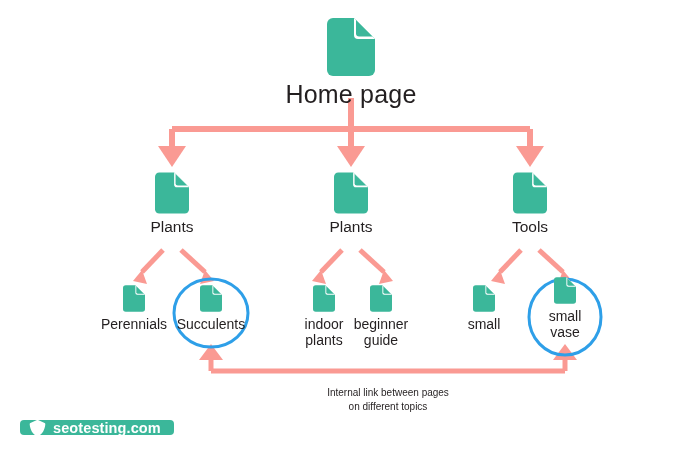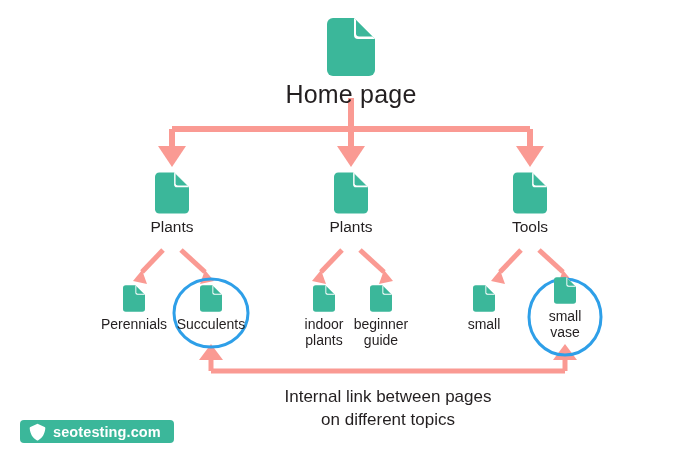--- a/index.html
+++ b/index.html
@@ -39,32 +39,32 @@
   .lvl1 .label { font-size: 15.5px; }
   
   .lvl2 { width: 110px; }
   .lvl2 .label { font-size: 14px; }
 
   .doc-wrap { display: block; margin: 0 auto; }
 
   .caption {
     position: absolute;
     text-align: center;
-    font-size: 17px;
+    font-size: 10px;
     color: #231f20;
     line-height: 1.35;
     white-space: pre-line;
     width: 300px;
   }
 
   .logo {
     position: absolute;
     left: 20px;
     top: 420px;
-    height: 23px;
+    height: 15px;
     background: #3bb79a;
     border-radius: 4px;
     display: flex;
     align-items: center;
     padding: 0 13px 0 9px;
     gap: 7px;
   }
   .logo-text {
     color: #ffffff;
     font-size: 14.5px;

